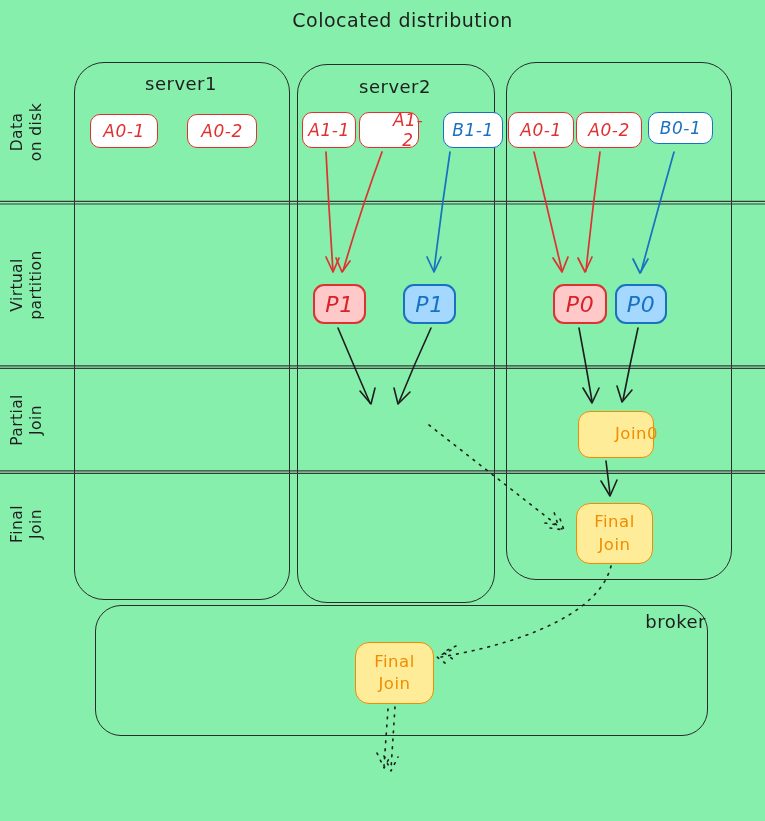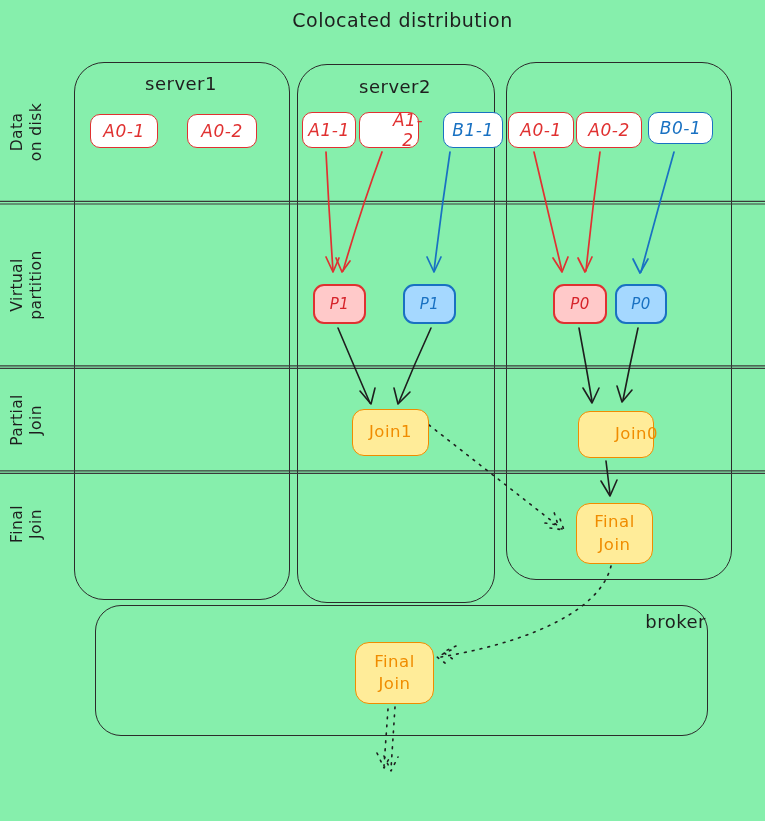--- a/index.html
+++ b/index.html
@@ -25,21 +25,21 @@
   }
   .node{
     position:absolute;display:flex;align-items:center;justify-content:center;
     box-sizing:border-box;text-align:center;z-index:3;
   }
   .shard{
     background:#ffffff;border-radius:10px;font-size:17px;font-style:italic;letter-spacing:.5px;
   }
   .shard.red{border:1.7px solid #e03131;color:#e03131;}
   .shard.blue{border:1.7px solid #1971c2;color:#1971c2;}
-  .pbox{border-radius:11px;font-size:15px;font-style:italic;letter-spacing:.5px;}
+  .pbox{border-radius:11px;font-size:22px;font-style:italic;letter-spacing:.5px;}
   .pbox.red{background:#ffc9c9;border:2.3px solid #e03131;color:#d6232a;}
   .pbox.blue{background:#a5d8ff;border:2.3px solid #1971c2;color:#1971c2;}
   .joinbox{
     background:#ffec99;border:1.8px solid #f08c00;border-radius:12px;
     color:#f08c00;font-size:16.5px;letter-spacing:.5px;white-space:pre-line;line-height:1.35;
   }
   .fj{border-radius:14px;}
   .broker{
     position:absolute;left:95px;top:605px;width:611px;height:129px;
     border:1.7px solid #2b2b2b;border-radius:26px;background:transparent;
@@ -171,21 +171,20 @@
 
   <div class="node shard red" style="left:508px;top:112px;width:66px;height:36px;">A0-1</div>
   <div class="node shard red" style="left:576px;top:112px;width:66px;height:36px;">A0-2</div>
   <div class="node shard blue" style="left:648px;top:112px;width:65px;height:32px;">B0-1</div>
 
   <div class="node pbox red" style="left:313px;top:284px;width:53px;height:40px;">P1</div>
   <div class="node pbox blue" style="left:403px;top:284px;width:53px;height:40px;">P1</div>
   <div class="node pbox red" style="left:553px;top:284px;width:54px;height:40px;">P0</div>
   <div class="node pbox blue" style="left:615px;top:284px;width:52px;height:40px;">P0</div>
 
-  <div class="node joinbox" style="left:352px;top:409px;width:77px;height:47px;">Join1</div>
   <div class="node joinbox" style="left:578px;top:411px;width:76px;height:47px;padding-left:41px;">Join0</div>
 
   <div class="node joinbox fj" style="left:576px;top:503px;width:77px;height:61px;">Final
 Join</div>
   <div class="node joinbox fj" style="left:355px;top:642px;width:79px;height:62px;">Final
 Join</div>
 
   <div class="broker"></div>
   <div class="broker-name">broker</div>
 

